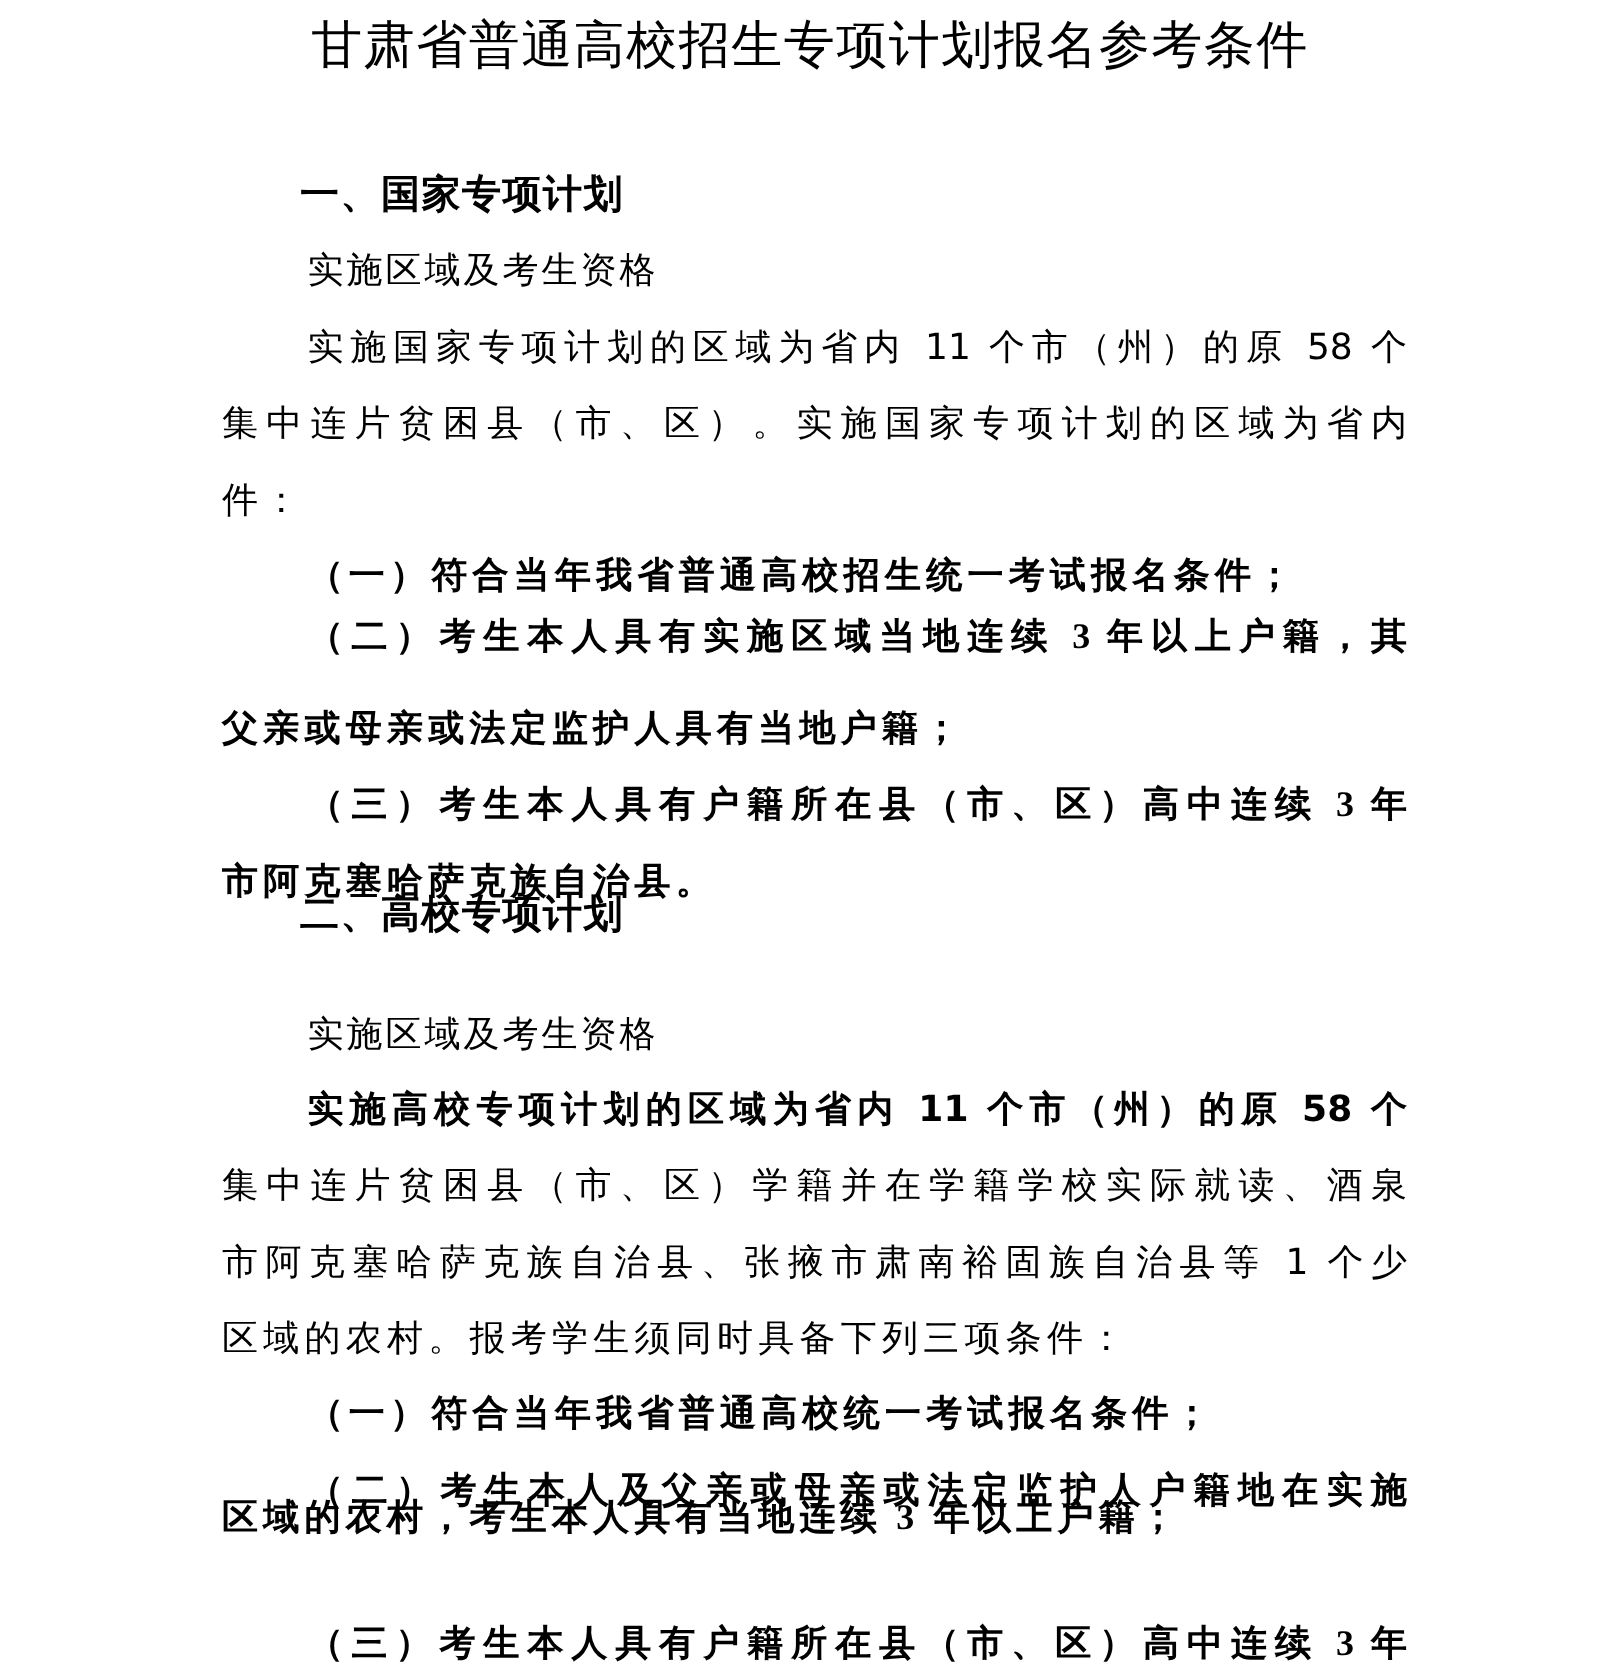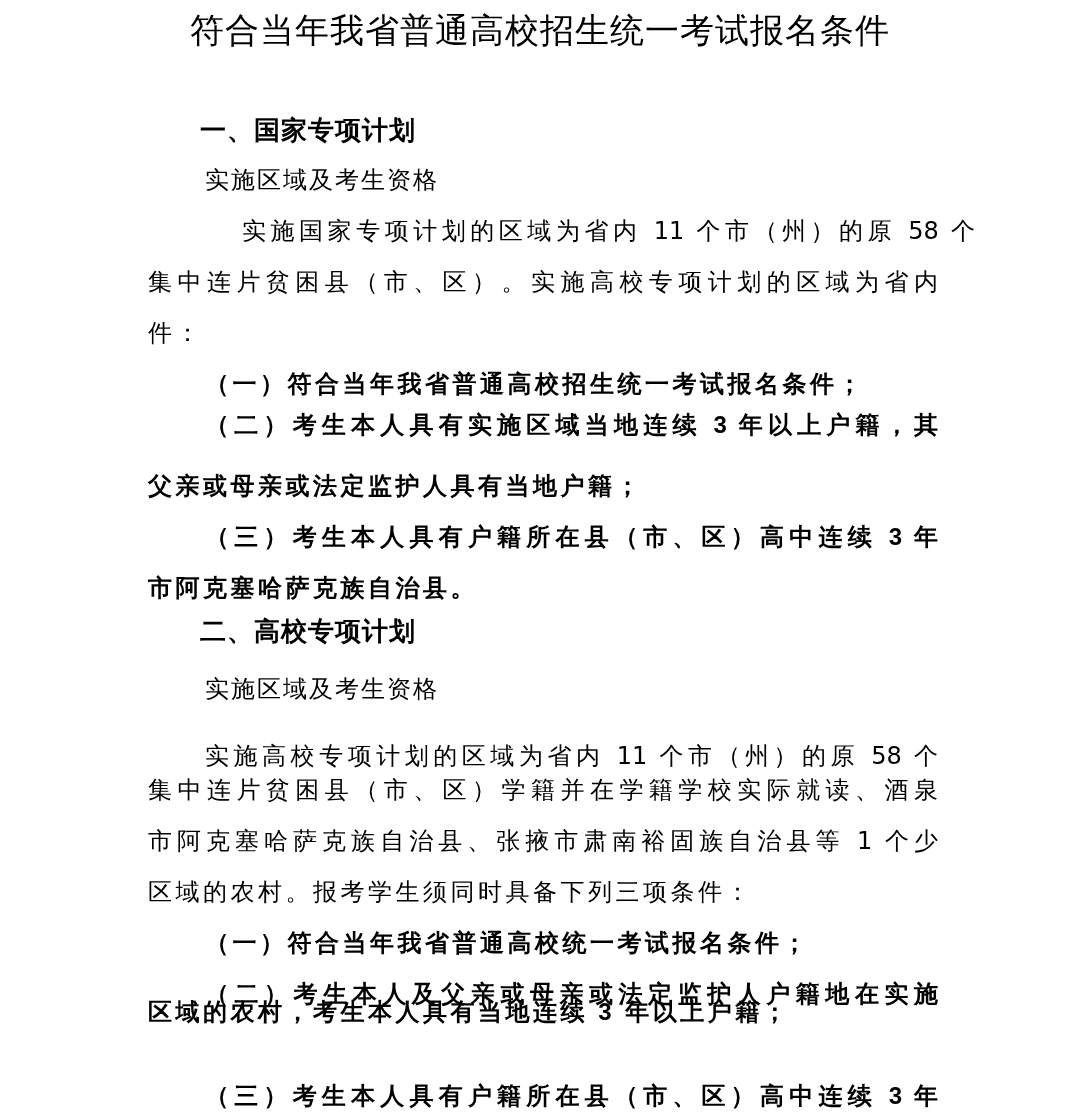--- a/index.html
+++ b/index.html
@@ -17,45 +17,45 @@
     position: absolute; left: 148px; width: 790px;
     font-size: 24px; line-height: 40px; white-space: nowrap;
     letter-spacing: 3.5px;
   }
   .line.justify { text-align: justify; text-align-last: justify; letter-spacing: 0; }
   .h1 {
     font-family: "DejaVu Sans", "Liberation Sans", sans-serif; font-weight: bold;
     letter-spacing: 1px; font-size: 26px;
   }
   .sans { font-family: "DejaVu Sans", "Liberation Sans", sans-serif; }
-  .kai { font-family: Liberation Sans, sans-serif; font-weight: bold; }
+  .kai { font-family: Liberation Serif, serif; font-weight: bold; }
 </style>
 </head>
 <body>
 
 <div>
-  <div class="title">符合当年我省普通高校招生统一考试报名条件</div>
+  <div class="title">甘肃省普通高校招生专项计划报名参考条件</div>
 
   <div class="line h1" style="top:110px; left:200px;">一、国家专项计划</div>
   <div class="line sans" style="top:160px; left:205px; letter-spacing:2px;">实施区域及考生资格</div>
 
-  <div class="line sans justify" style="top:211px; left:205px; width:733px;margin-left:37px;">实施国家专项计划的区域为省内 11 个市（州）的原 58 个</div>
-  <div class="line sans justify" style="top:262px;">集中连片贫困县（市、区）。实施高校专项计划的区域为省内</div>
+  <div class="line sans justify" style="top:211px; left:205px; width:733px;">实施国家专项计划的区域为省内 11 个市（州）的原 58 个</div>
+  <div class="line sans justify" style="top:262px;">集中连片贫困县（市、区）。实施国家专项计划的区域为省内</div>
   <div class="line sans" style="top:313px;">件：</div>
 
   <div class="line kai" style="top:364px; left:205px;">（一）符合当年我省普通高校招生统一考试报名条件；</div>
   <div class="line kai justify" style="top:405px; left:205px; width:733px;">（二）考生本人具有实施区域当地连续 3 年以上户籍，其</div>
   <div class="line kai" style="top:466px;">父亲或母亲或法定监护人具有当地户籍；</div>
   <div class="line kai justify" style="top:517px; left:205px; width:733px;">（三）考生本人具有户籍所在县（市、区）高中连续 3 年</div>
   <div class="line kai" style="top:568px;">市阿克塞哈萨克族自治县。</div>
 
-  <div class="line h1" style="top:611px; left:200px;">二、高校专项计划</div>
+  <div class="line h1" style="top:590px; left:200px;">二、高校专项计划</div>
   <div class="line sans" style="top:669px; left:205px; letter-spacing:2px;">实施区域及考生资格</div>
 
-  <div class="line sans justify" style="top:736px; left:205px; width:733px;">实施高校专项计划的区域为省内 11 个市（州）的原 58 个</div>
+  <div class="line sans justify" style="top:719px; left:205px; width:733px;font-weight:bold;">实施高校专项计划的区域为省内 11 个市（州）的原 58 个</div>
   <div class="line sans justify" style="top:770px;">集中连片贫困县（市、区）学籍并在学籍学校实际就读、酒泉</div>
   <div class="line sans justify" style="top:821px;">市阿克塞哈萨克族自治县、张掖市肃南裕固族自治县等 1 个少</div>
   <div class="line sans" style="top:872px;">区域的农村。报考学生须同时具备下列三项条件：</div>
 
   <div class="line kai" style="top:923px; left:205px;">（一）符合当年我省普通高校统一考试报名条件；</div>
   <div class="line kai justify" style="top:974px; left:205px; width:733px;">（二）考生本人及父亲或母亲或法定监护人户籍地在实施</div>
   <div class="line kai" style="top:992px;">区域的农村，考生本人具有当地连续 3 年以上户籍；</div>
   <div class="line kai justify" style="top:1076px; left:205px; width:733px;">（三）考生本人具有户籍所在县（市、区）高中连续 3 年</div>
 </div>
 

